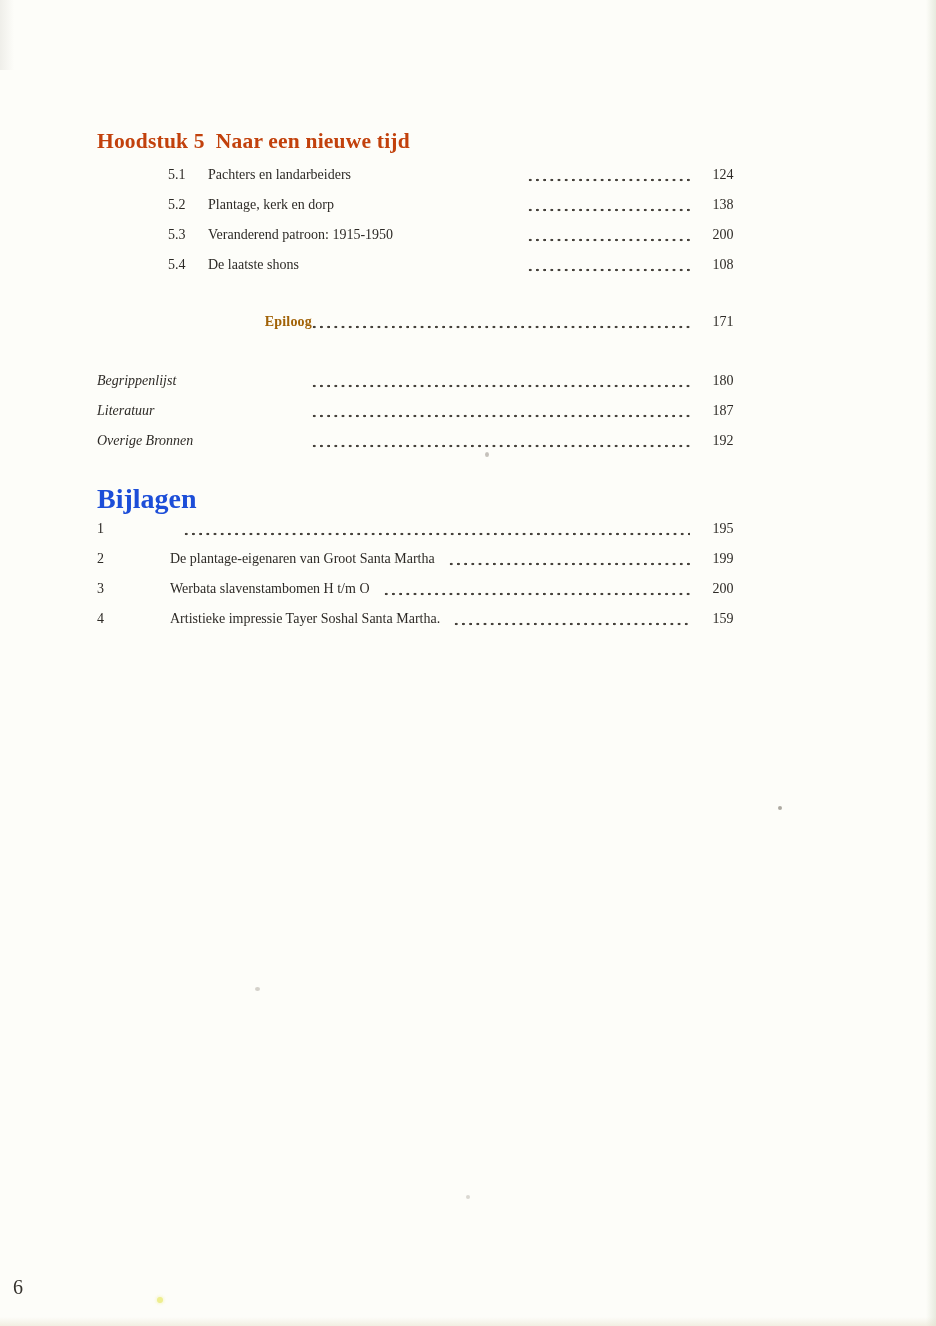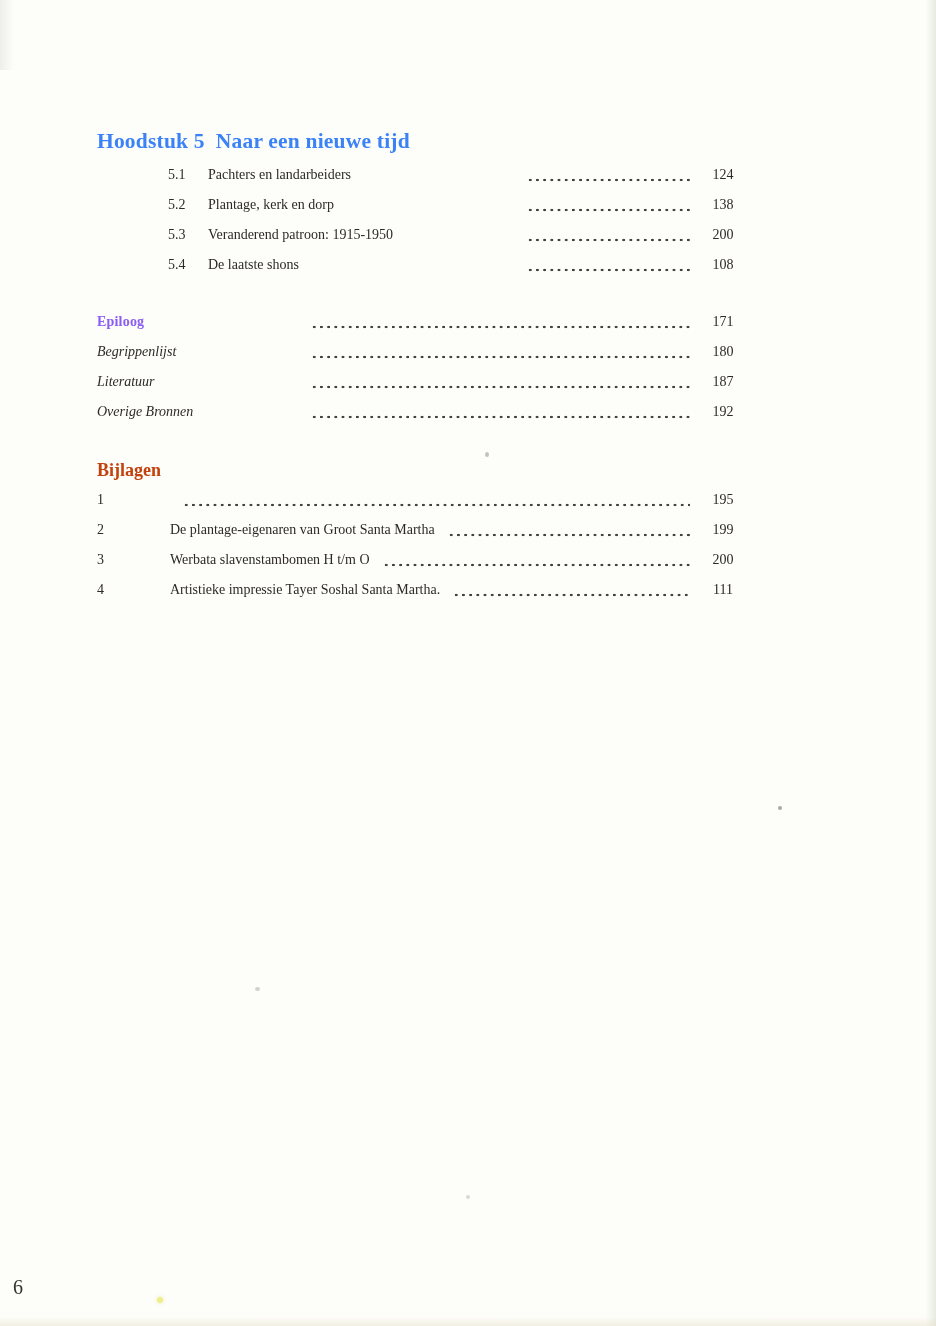--- a/index.html
+++ b/index.html
@@ -35,21 +35,21 @@
     left: 97px;
     top: 126px;
     width: 649px;
   }
 
   .chapter-heading {
     margin: 0;
     font-size: 21.5px;
     line-height: 30px;
     font-weight: bold;
-    color: #3b82f6;
+    color: #c2410c;
     letter-spacing: 0.2px;
     white-space: nowrap;
   }
   .chapter-heading .heading-title { margin-left: 11px; }
 
   .row {
     display: flex;
     height: 30px;
     line-height: 30px;
     font-size: 14px;
@@ -64,31 +64,31 @@
     margin-right: 10px;
     background-image: radial-gradient(circle at 2px 2px, #45413b 1.3px, rgba(0,0,0,0) 1.55px);
     background-size: 7.2px 4px;
     background-repeat: repeat-x;
     background-position: left 0 bottom 8px;
   }
   .pagenum { width: 46px; flex: 0 0 auto; text-align: center; }
 
   .epilogue-row { margin-top: 27px; }
   .wide-label  { width: 215px; flex: 0 0 auto; }
-  .bold-label  { font-weight: bold; color: #8b5cf6; letter-spacing: 0.2px; }
-
-  .backmatter-rows { }
+  .bold-label  { font-weight: bold; color: #a16207; letter-spacing: 0.2px; text-align: right; }
+
+  .backmatter-rows { margin-top: 29px; }
   .italic-label { font-style: italic; }
 
   .appendices-heading {
     margin: 28px 0 0 0;
-    font-size: 18px;
+    font-size: 28px;
     line-height: 30px;
     font-weight: bold;
-    color: #c2410c;
+    color: #1d4ed8;
   }
   .app-rows { margin-top: 0; }
   .app-num   { width: 73px; flex: 0 0 auto; }
   .app-title { flex: 0 0 auto; }
   .app-leader { margin-left: 14px; min-width: 40px; }
 
   .folio {
     position: absolute;
     left: 13px;
     top: 1272px;
@@ -184,21 +184,21 @@
       <div class="row">
         <span class="app-num">3</span>
         <span class="app-title">Werbata slavenstambomen H t/m O</span>
         <span class="leader app-leader"></span>
         <span class="pagenum">200</span>
       </div>
       <div class="row">
         <span class="app-num">4</span>
         <span class="app-title">Artistieke impressie Tayer Soshal Santa Martha.</span>
         <span class="leader app-leader"></span>
-        <span class="pagenum">111</span>
+        <span class="pagenum">159</span>
       </div>
     </div>
 
   </div>
 
   <div class="folio">6</div>
 
   <div class="speck speck-1"></div>
   <div class="speck speck-2"></div>
   <div class="speck speck-3"></div>

